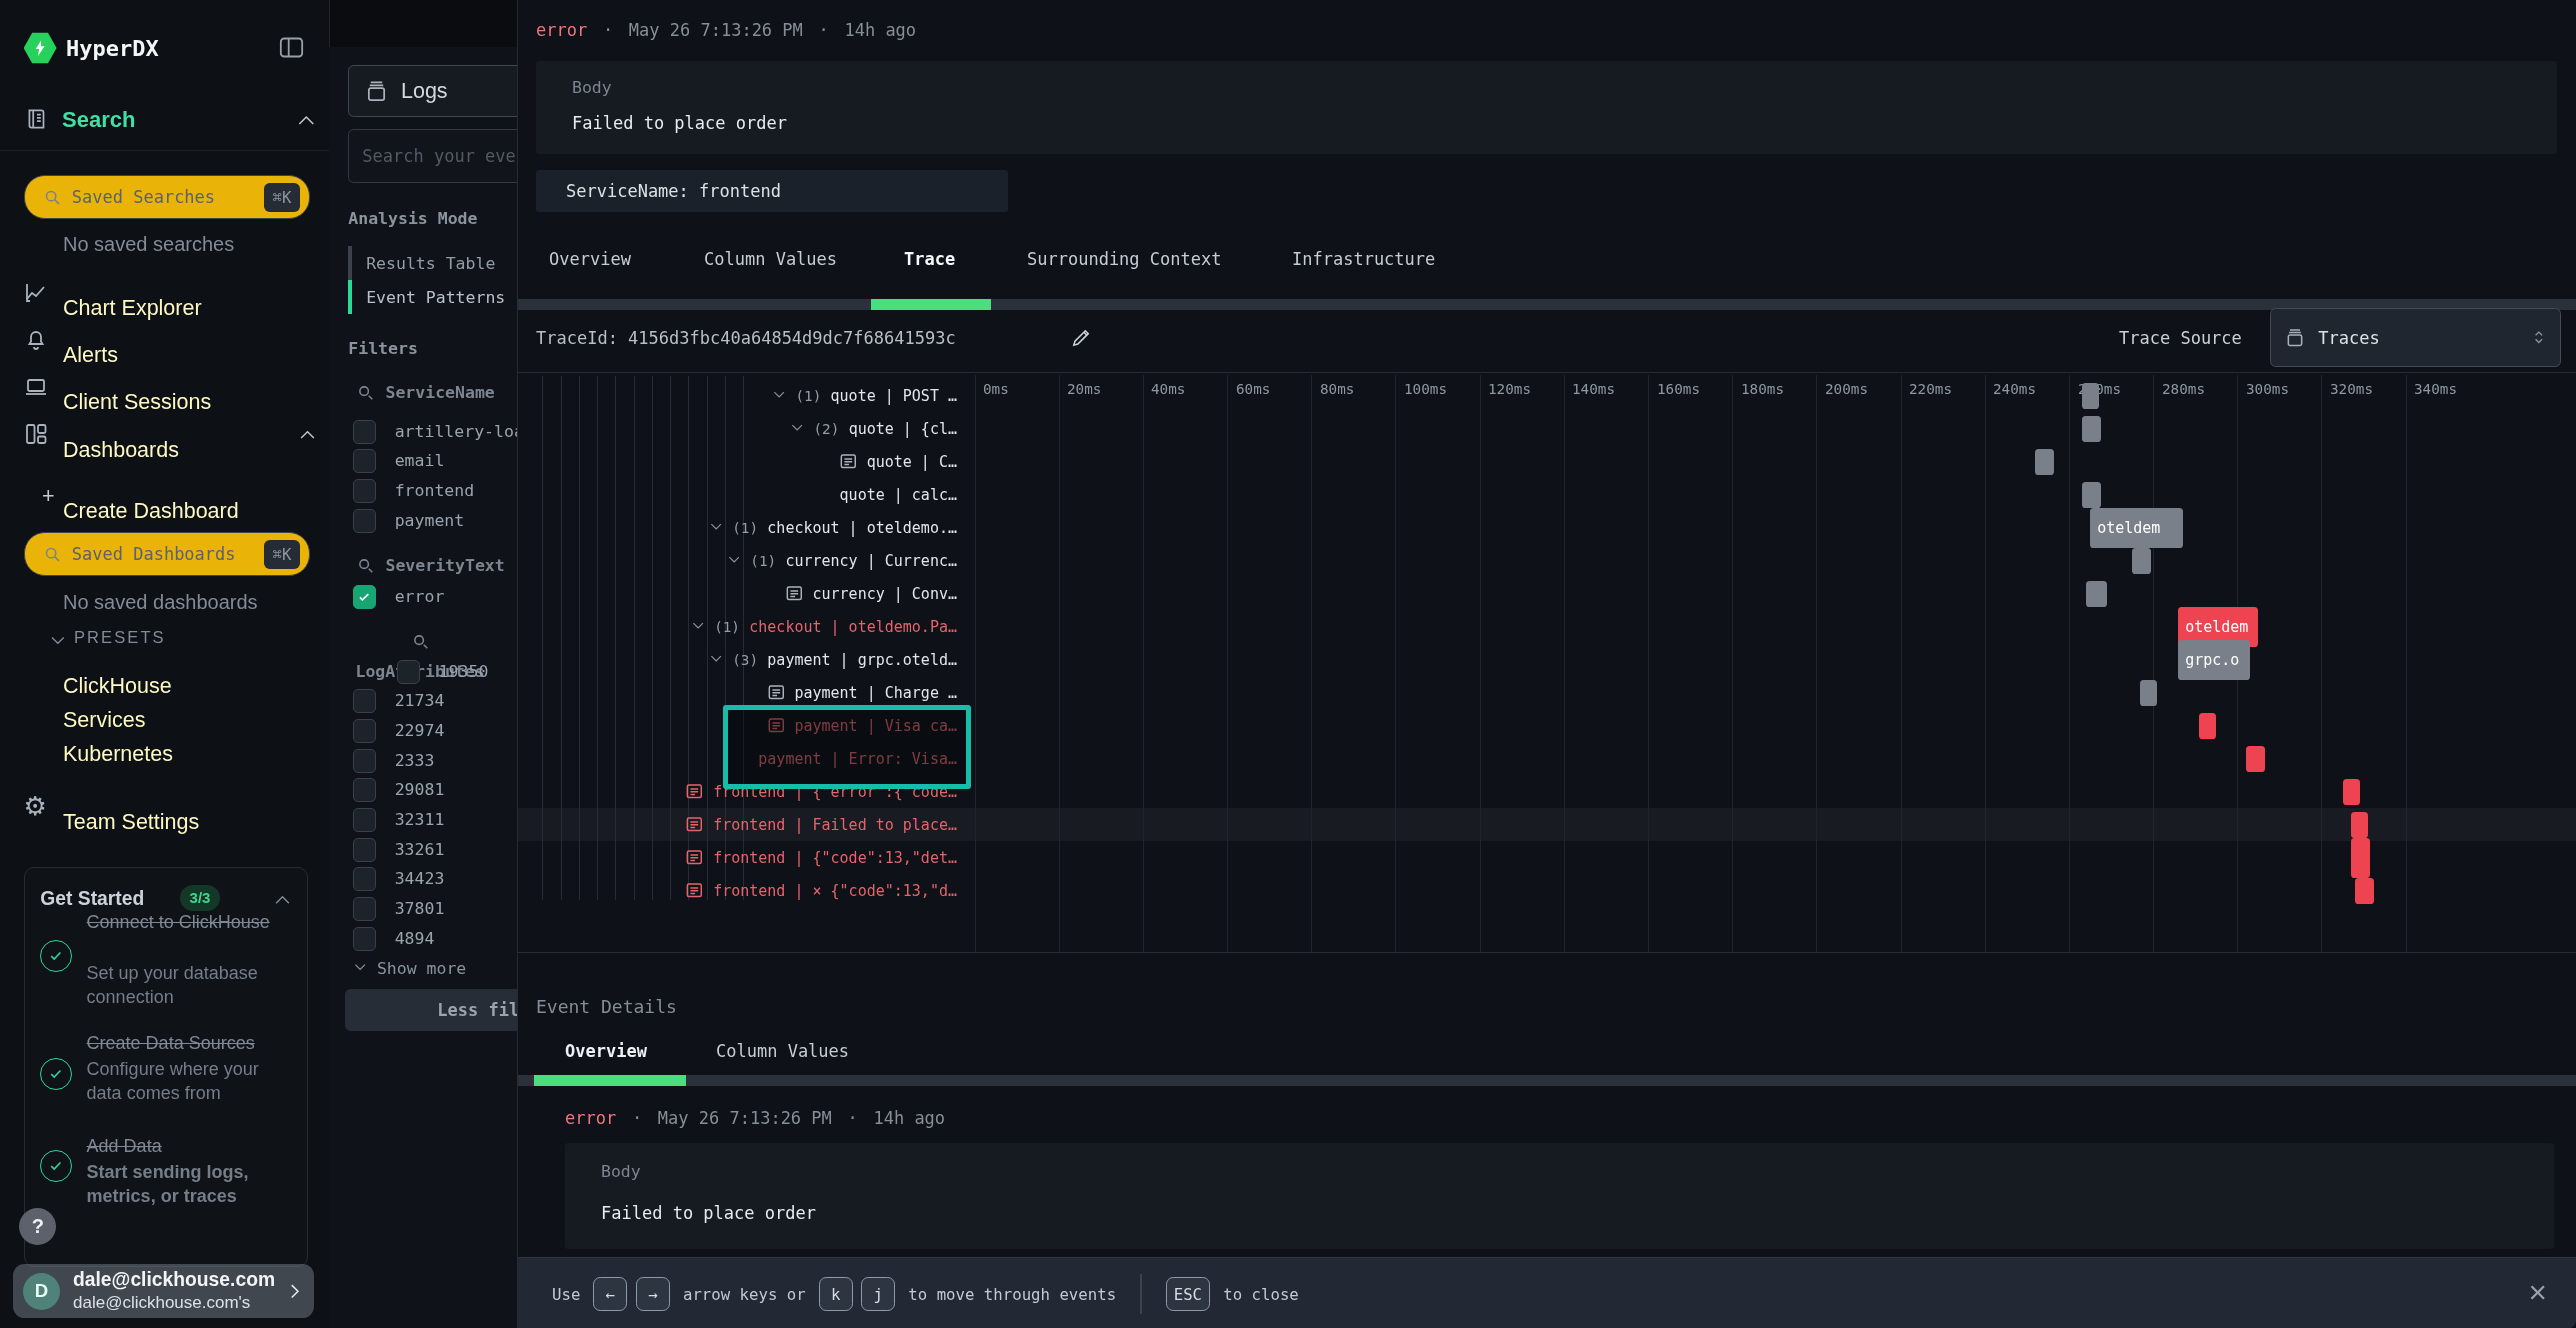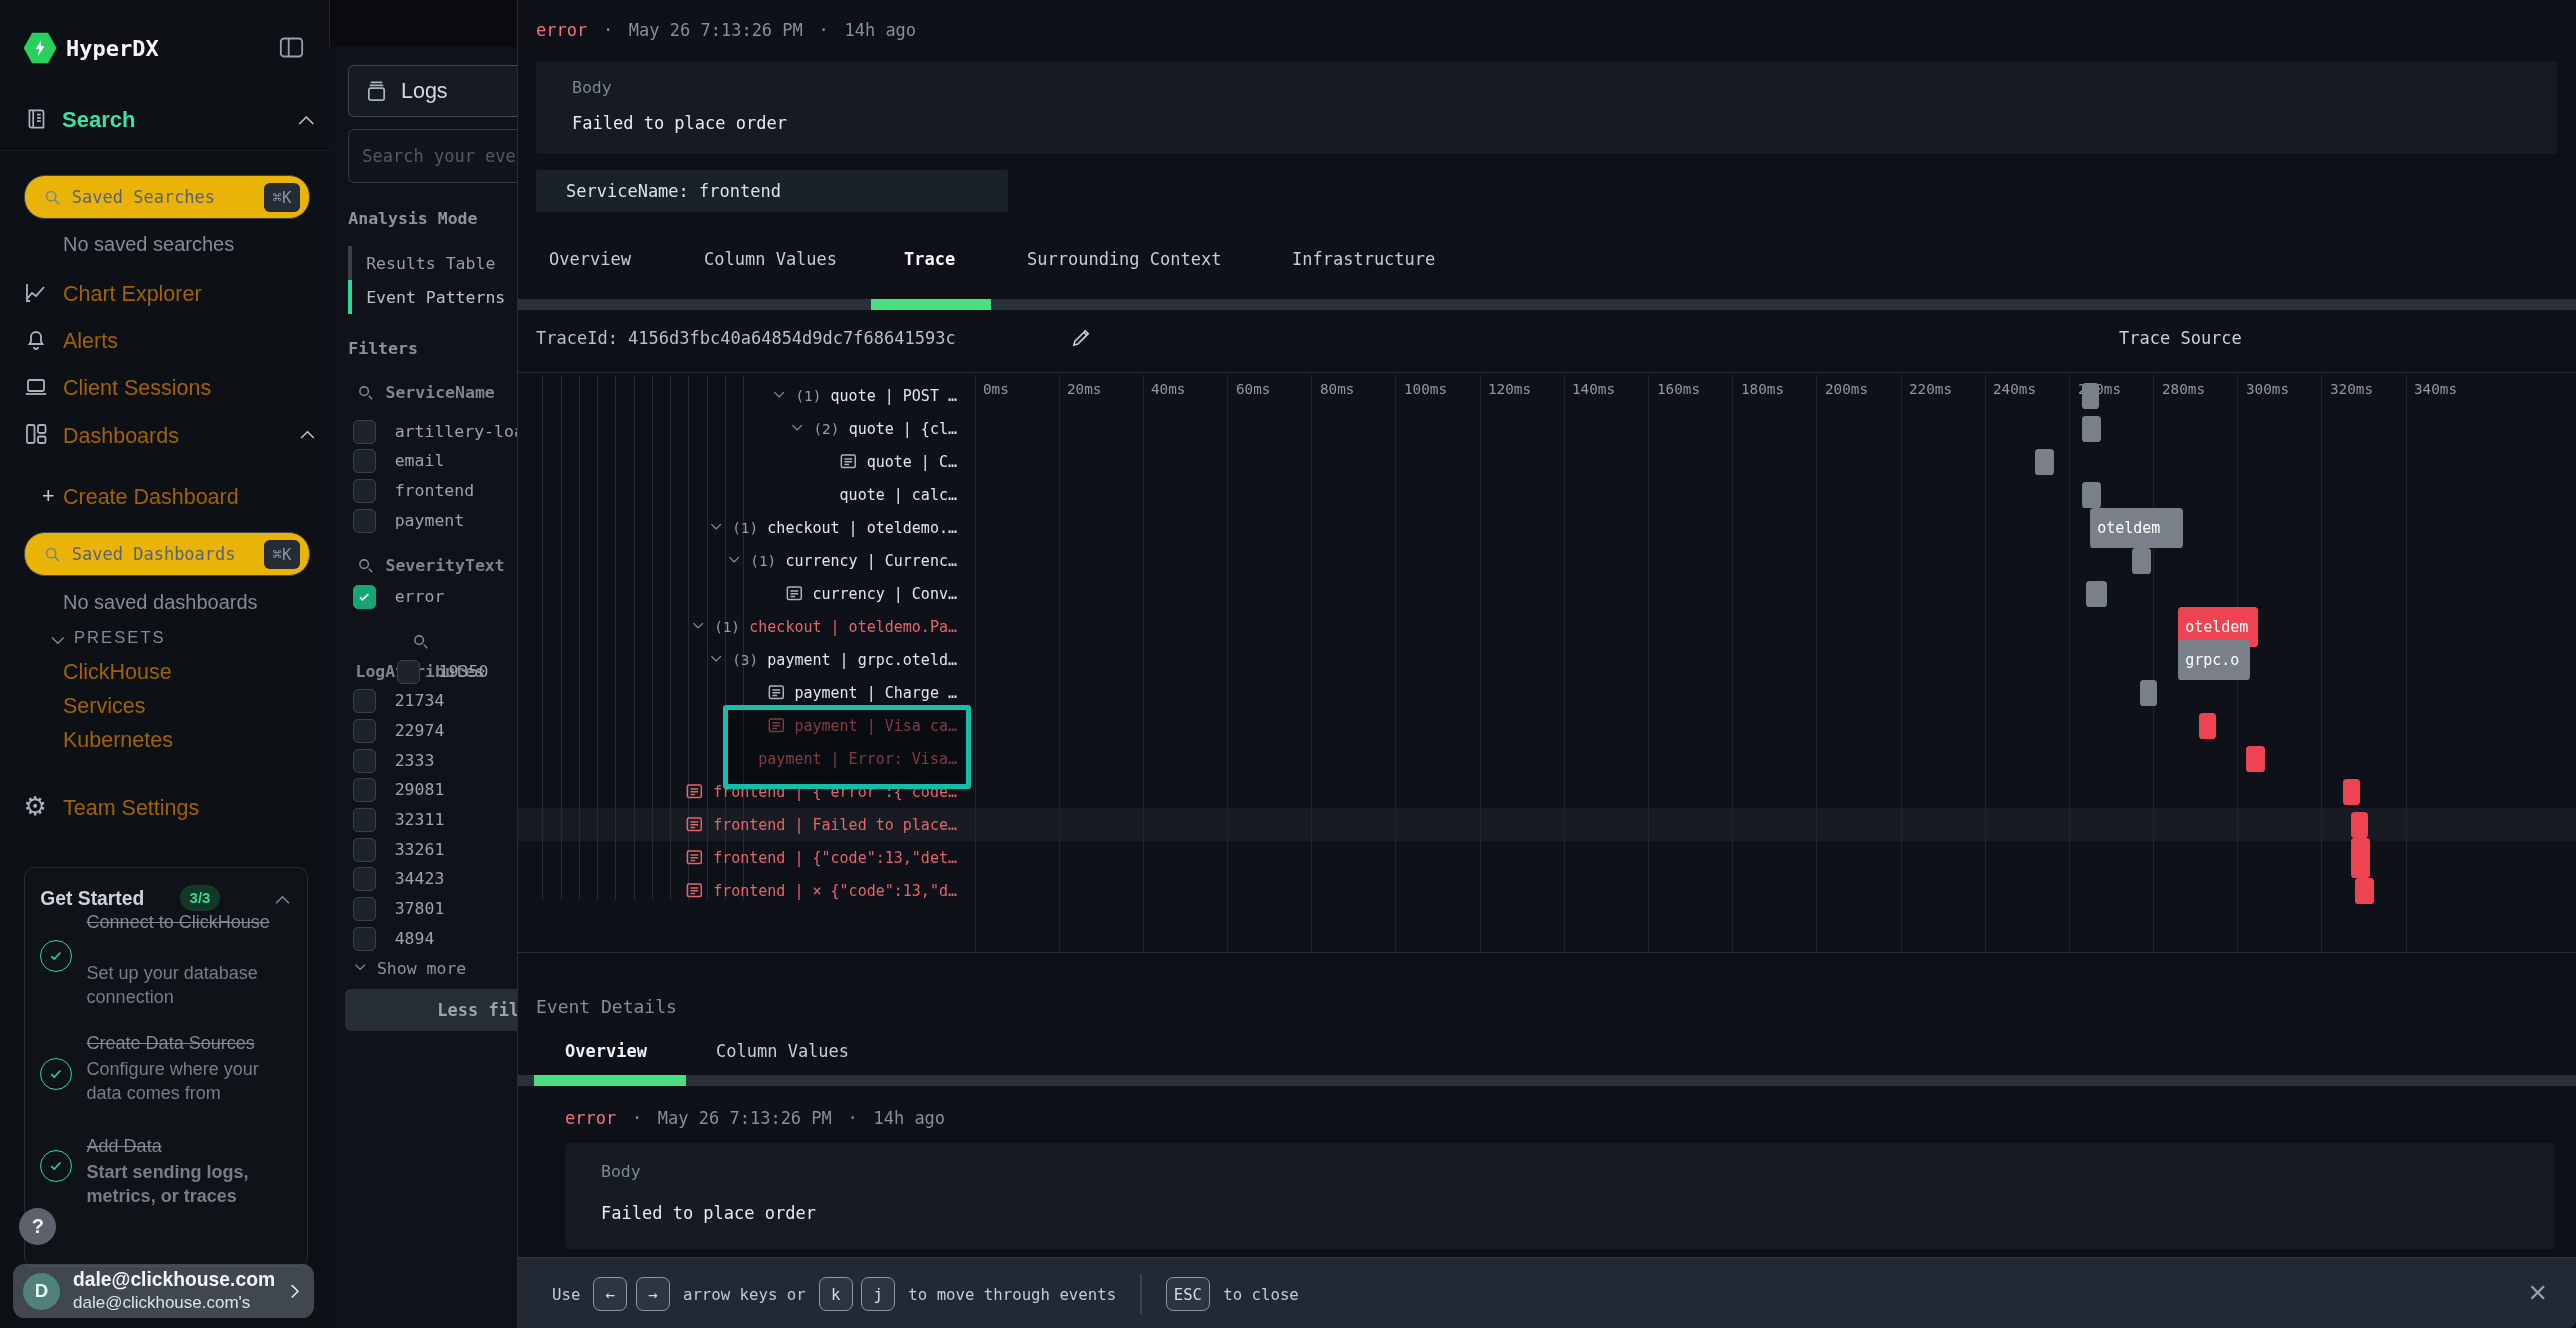--- a/index.html
+++ b/index.html
@@ -9,21 +9,21 @@
   .mono{font-family:"DejaVu Sans Mono",monospace;}
   svg{display:block;}
 
   
   .sidebar{position:absolute;left:0;top:0;width:329px;height:1328px;background:#0d1015;
            border-right:0.7px solid #20252c;overflow:hidden;}
   .hexlogo{width:33px;height:33px;background:#28d05c;
            clip-path:polygon(26% 4%,74% 4%,100% 50%,74% 96%,26% 96%,0% 50%);
            display:flex;align-items:center;justify-content:center;}
   .brand{font-family:"DejaVu Sans Mono",monospace;font-weight:bold;font-size:22px;color:#f4f6f8;}
-  .navlabel{font-size:21.5px;color:#a16207;}
+  .navlabel{font-size:21.5px;color:#fef9c3;margin-top:14px;}
   .green{color:#40dfa3;}
   .pill{position:absolute;left:23.6px;width:284px;height:42px;border:0.7px solid #3d4450;border-radius:21px;
         background:#eab308;display:flex;align-items:center;}
   .pill .ph{font-family:"DejaVu Sans Mono",monospace;font-size:17px;color:#596271;margin-left:10px;}
   .kbd{margin-left:auto;margin-right:8.6px;background:#262c35;border-radius:5.7px;padding:5px 8.6px;
        font-size:15.7px;color:#8b95a1;font-family:"DejaVu Sans Mono",monospace;}
   .muted{color:#828b96;}
   .gs-card{position:absolute;left:23.6px;top:867px;width:282px;height:398px;border:0.7px solid #262c34;
            border-radius:10px;background:#0f1318;}
   .gs-badge{background:#143828;color:#3fd68f;font-weight:bold;font-size:15px;border-radius:14.3px;
@@ -427,20 +427,30 @@
     <div class="tabglow" style="left:353px;width:120px;"></div>
 
     <div class="traceid">TraceId: 4156d3fbc40a64854d9dc7f68641593c</div>
     <div class="abs" style="left:552px;top:326px;">
       <svg width="23" height="23" viewBox="0 0 24 24" fill="none" stroke="#c9d1d9" stroke-width="1.7">
           <path d="M4 20l1.2-4.2L16 5l3 3L8.2 18.8 4 20z"></path>
           <path d="M14.5 6.5l3 3"></path>
         </svg>
     </div>
     <div class="tsrc-label">Trace Source</div>
+    <div class="tsrc">
+      <svg style="margin-left:14.3px;" width="20" height="20" viewBox="0 0 24 24" fill="none" stroke="#a8b3bd" stroke-width="1.8">
+          <path d="M6 2.5h12M5 5.5h14"></path>
+          <rect x="4" y="8.5" width="16" height="12.5" rx="2"></rect>
+        </svg>
+      <span>Traces</span>
+      <svg style="margin-left:auto;margin-right:13px;" width="15.7" height="18.6" viewBox="0 0 24 28" fill="none" stroke="#8b95a1" stroke-width="2">
+          <path d="M7 11l5-5 5 5M7 17l5 5 5-5"></path>
+        </svg>
+    </div>
 
     <div class="hdiv" style="top:372px;"></div>
 
     <div id="wf">
       <div id="wf-band">
           <div class="band" style="top: 808px; height: 33px;"></div>
         </div>
       <div id="wf-guides">
           <div class="guide" style="left: 24px;"></div>
           <div class="guide" style="left: 43px;"></div>

